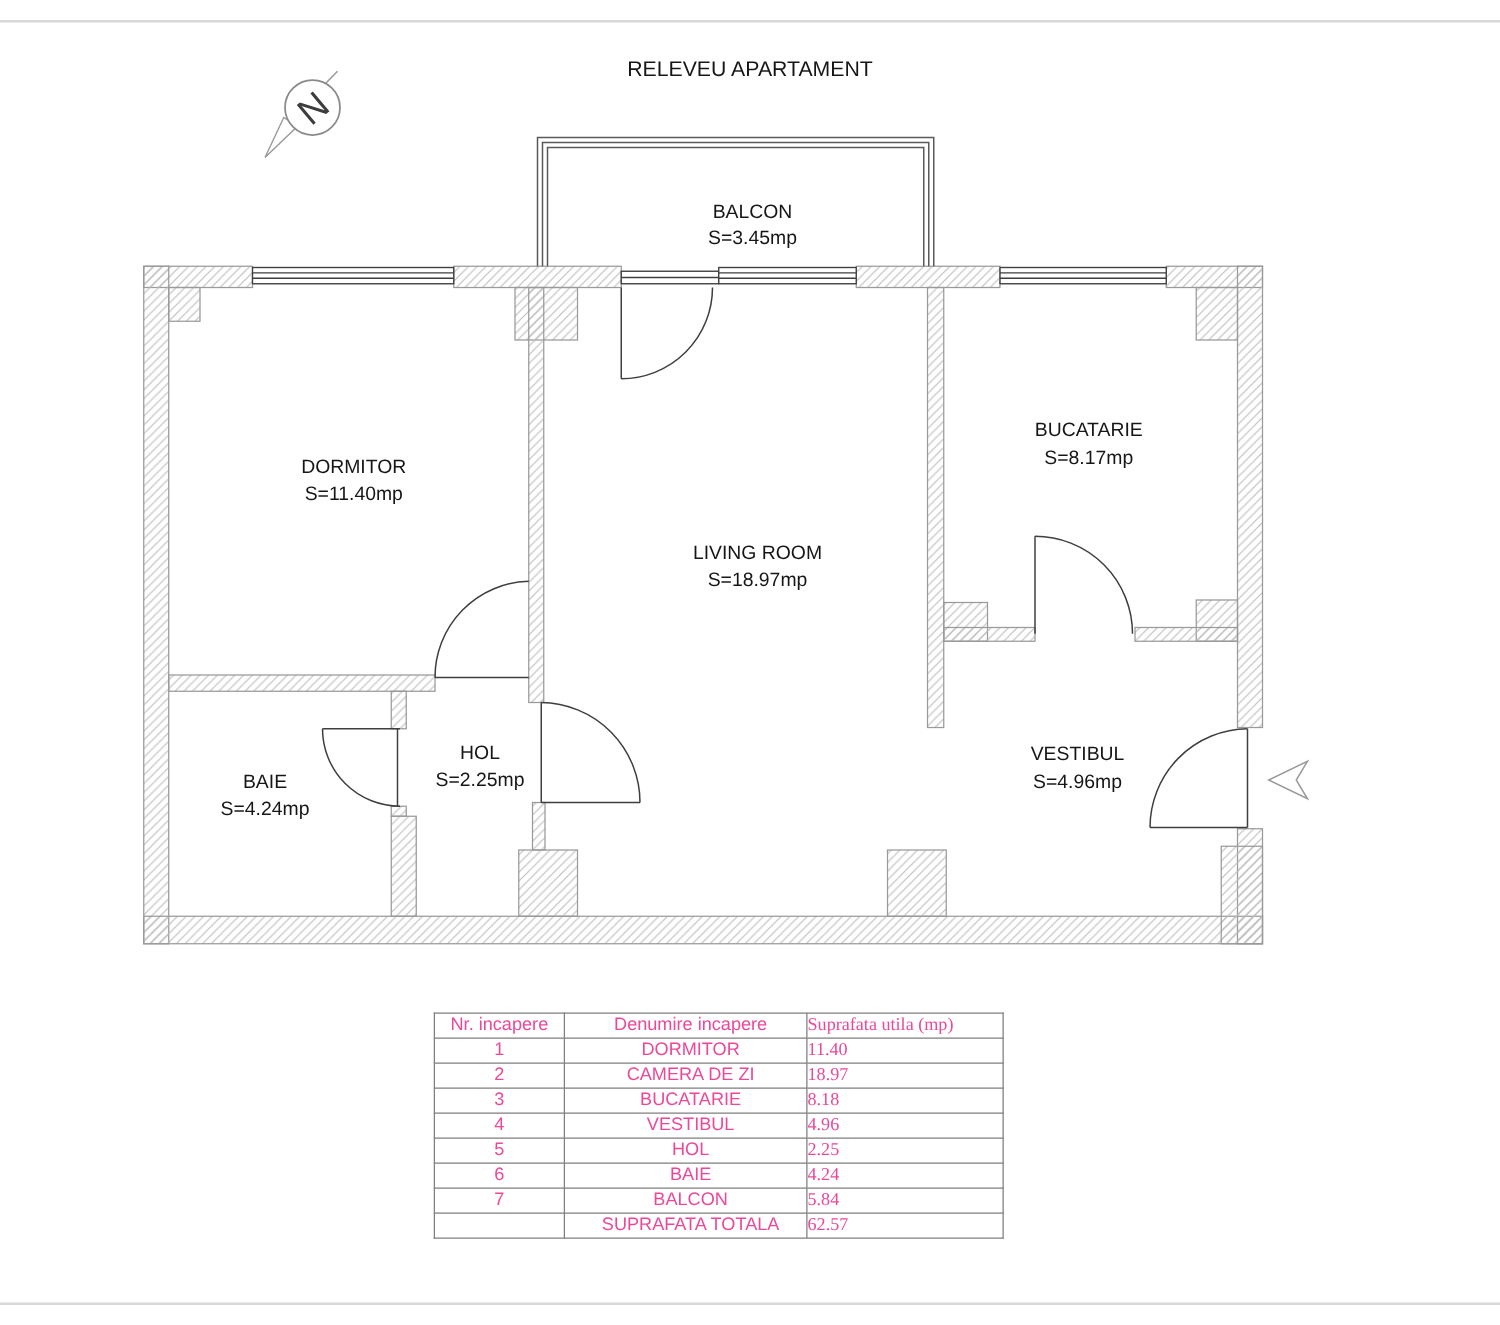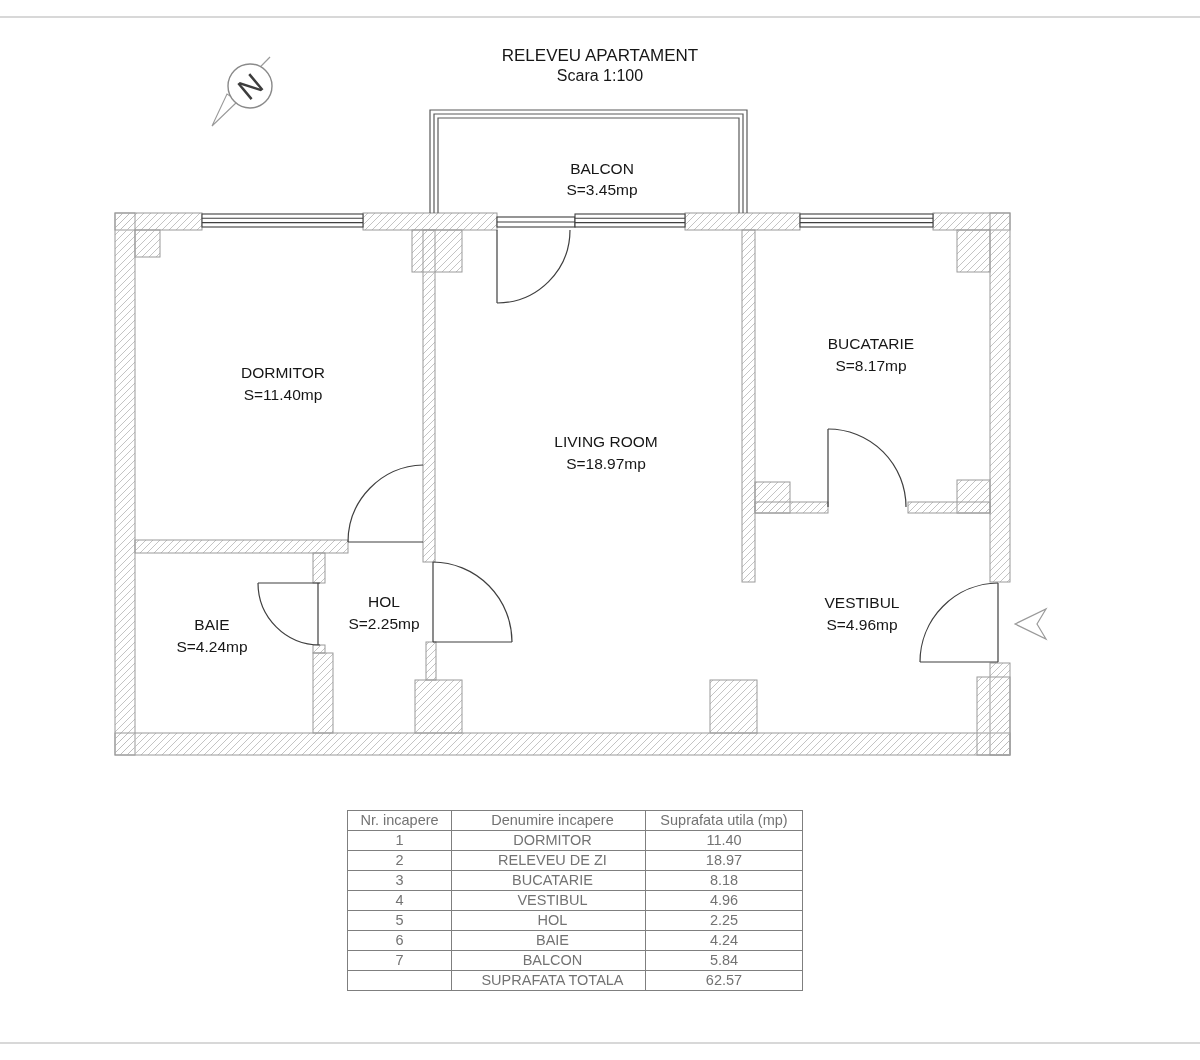--- a/index.html
+++ b/index.html
@@ -11,39 +11,38 @@
   .rule-top{top:16px;}
   .rule-bottom{top:1042px;}
   .title-block{position:absolute;top:45px;left:0;width:1200px;text-align:center;line-height:1.25;}
   .title-block .t1{font-size:17px;}
   .title-block .t2{font-size:16px;}
   svg{position:absolute;top:0;left:0;}
   svg text{font-family:"Liberation Sans", sans-serif;font-size:15.5px;fill:#161616;}
   svg text.north-n{font-size:30px;fill:#3d3d3d;}
   .areas-table{
     position:absolute;top:810px;left:347px;width:446px;
-    border-collapse:collapse;table-layout:fixed;font-size:14.5px;color:#737373;
+    border-collapse:collapse;table-layout:fixed;font-size:14.5px;color:#ec4899;
   }
   .areas-table td{
     border:1px solid #7f7f7f;height:19px;padding:0 0 0 0;line-height:19px;
     overflow:hidden;white-space:nowrap;
   }
   .areas-table td.c1{width:103px;text-align:center;}
   .areas-table td.c2{width:185px;text-align:center;padding-left:8px;}
-  .areas-table td.c3{width:156px;text-align:center;}
+  .areas-table td.c3{width:156px;text-align:left;font-family:Liberation Serif, serif;}
 </style>
 </head>
 <body>
 
 <div class="page-rule rule-top"></div>
 <div class="page-rule rule-bottom"></div>
 
 <div class="title-block">
   <div class="t1">RELEVEU APARTAMENT</div>
-  <div class="t2">Scara 1:100</div>
 </div>
 
 <svg width="1200" height="790" viewBox="0 0 1200 790">
   <defs>
     <pattern id="hatch" patternUnits="userSpaceOnUse" width="7" height="7">
       <path d="M0,7 L7,0" stroke="#bdbdbd" stroke-width="0.9" fill="none"></path>
       <path d="M-1,1 L1,-1" stroke="#bdbdbd" stroke-width="0.9" fill="none"></path>
       <path d="M6,8 L8,6" stroke="#bdbdbd" stroke-width="0.9" fill="none"></path>
     </pattern>
   </defs>
@@ -189,21 +188,21 @@
       <td class="c2">Denumire incapere</td>
       <td class="c3">Suprafata utila (mp)</td>
     </tr>
     <tr>
       <td class="c1">1</td>
       <td class="c2">DORMITOR</td>
       <td class="c3">11.40</td>
     </tr>
     <tr>
       <td class="c1">2</td>
-      <td class="c2">RELEVEU DE ZI</td>
+      <td class="c2">CAMERA DE ZI</td>
       <td class="c3">18.97</td>
     </tr>
     <tr>
       <td class="c1">3</td>
       <td class="c2">BUCATARIE</td>
       <td class="c3">8.18</td>
     </tr>
     <tr>
       <td class="c1">4</td>
       <td class="c2">VESTIBUL</td>

